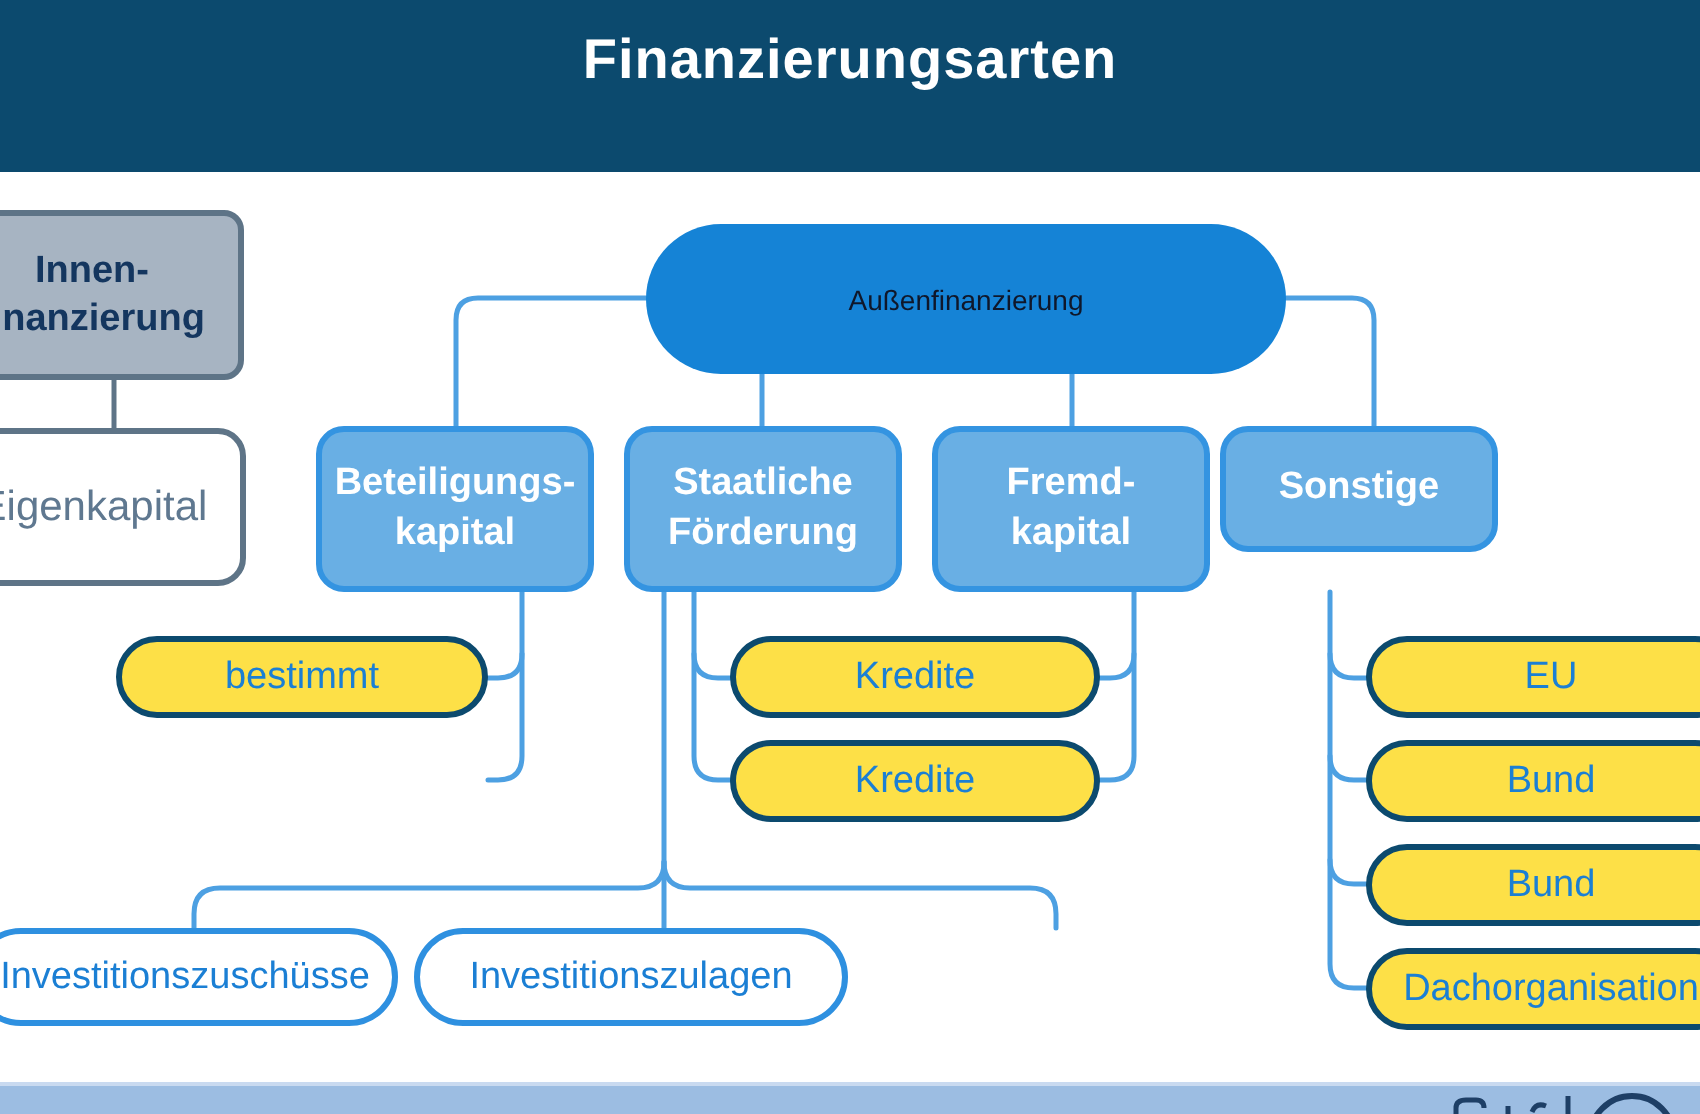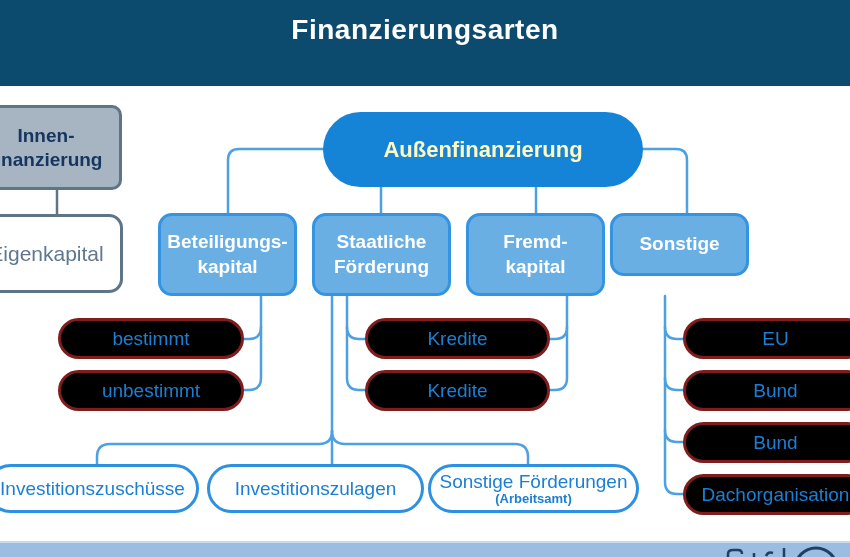--- a/index.html
+++ b/index.html
@@ -26,29 +26,29 @@
   }
   .gray-box{
     background:#a7b4c2;border:3px solid #5e7487;border-radius:10px;
     color:#14365f;font-weight:bold;font-size:19px;line-height:1.25;
   }
   .white-gray-box{
     background:#ffffff;border:3px solid #5e7487;border-radius:14px;
     color:#5f7890;font-size:21px;
   }
   .root-pill{
-    background:#1583d6;border-radius:38px;color:#fef9c3;
-    font-weight:bold;font-size:22px;
+    background:#1583d6;border-radius:38px;color:#0f172a;
+    font-weight:normal;font-size:14px;
   }
   .branch-box{
     background:#69afe4;border:3px solid #3494e1;border-radius:14px;
     color:#ffffff;font-weight:bold;font-size:19px;line-height:1.3;
   }
   .pill{
-    background:#000000;border:3px solid #7f1d1d;border-radius:22px;
+    background:#fde047;border:3px solid #0c4a6e;border-radius:22px;
     color:#1b7fd4;font-size:19px;height:41px;
   }
   .white-pill{
     background:#ffffff;border:3px solid #2e90e0;border-radius:26px;
     color:#1b7fd4;font-size:19px;height:49px;
   }
   .white-pill .sub{font-size:13px;font-weight:bold;line-height:1.05;}
   .white-pill .main{line-height:1.05;}
   
   .footer{
@@ -125,23 +125,20 @@
     <span>Fremd-
 kapital</span>
   </div>
   <div class="node branch-box" style="left:610px;top:213px;width:139px;height:63px;">
     <span>Sonstige</span>
   </div>
 
   <div class="node pill" style="left:58px;top:318px;width:186px;">
     <span>bestimmt</span>
   </div>
-  <div class="node pill" style="left:58px;top:370px;width:186px;">
-    <span>unbestimmt</span>
-  </div>
 
   <div class="node pill" style="left:365px;top:318px;width:185px;">
     <span>Kredite</span>
   </div>
   <div class="node pill" style="left:365px;top:370px;width:185px;">
     <span>Kredite</span>
   </div>
 
   <div class="node pill" style="left:683px;top:318px;width:185px;">
     <span>EU</span>
@@ -155,24 +152,20 @@
   <div class="node pill" style="left:683px;top:474px;width:185px;">
     <span>Dachorganisation</span>
   </div>
 
   <div class="node white-pill" style="left:-14px;top:464px;width:213px;">
     <span>Investitionszuschüsse</span>
   </div>
   <div class="node white-pill" style="left:207px;top:464px;width:217px;">
     <span>Investitionszulagen</span>
   </div>
-  <div class="node white-pill" style="left:428px;top:464px;width:211px;flex-direction:column;">
-    <span class="main">Sonstige Förderungen</span>
-    <span class="sub">(Arbeitsamt)</span>
-  </div>
 
   <div class="footer">
     <svg width="130" height="16" viewBox="0 0 130 16">
       <g fill="none" stroke="#1e3f66" stroke-width="2.5">
         <path d="M10 16 V11 Q10 7 15 7 H20 Q24 7 24 11"></path>
         <path d="M36 16 V10"></path>
         <path d="M48 13 Q50 8 55 10"></path>
         <path d="M66 16 V5"></path>
         <circle cx="98" cy="26" r="21" stroke-width="3"></circle>
       </g>

